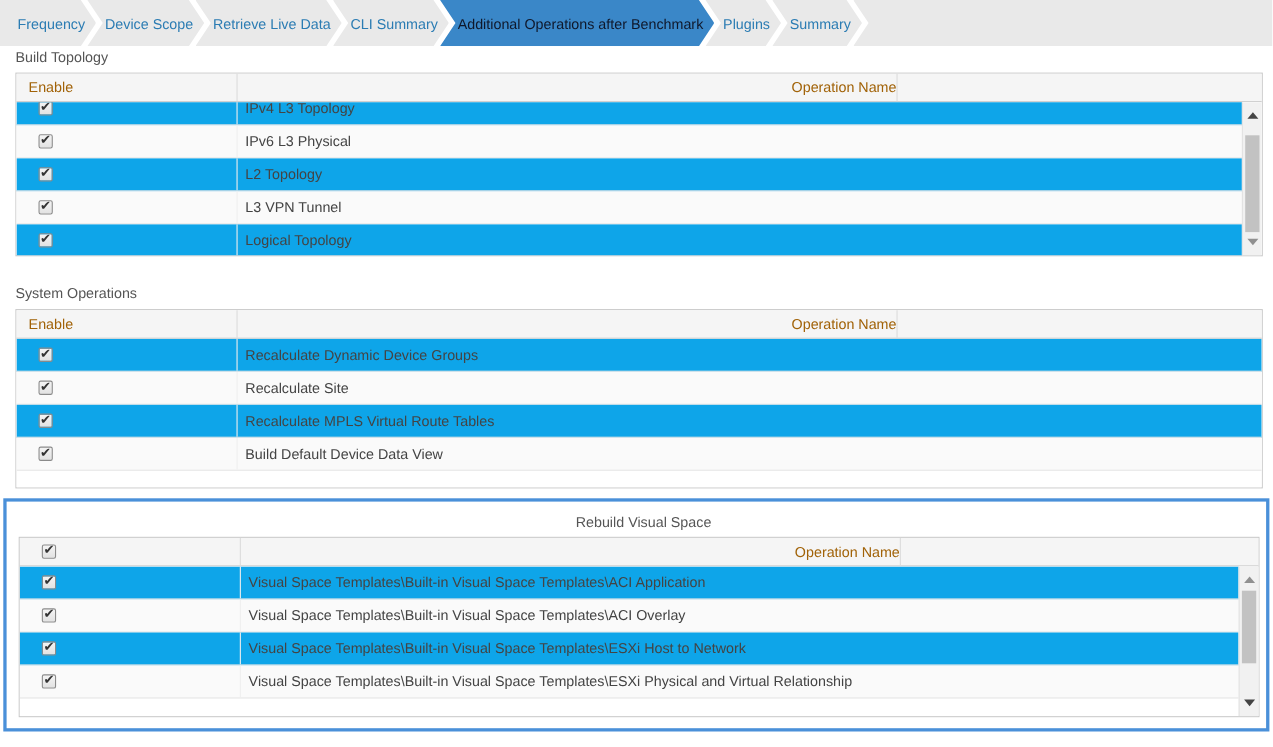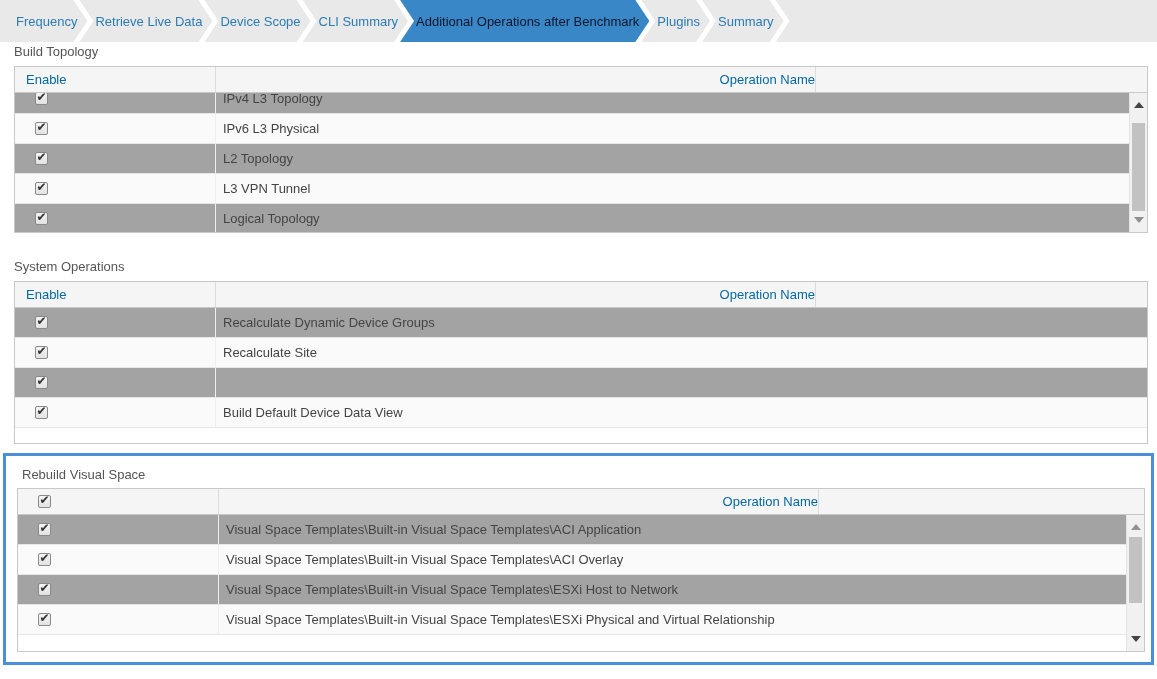--- a/index.html
+++ b/index.html
@@ -17,28 +17,28 @@
   .tab.active { background: #3a87c8; color: #0f172a; font-weight: 400; }
   .tab-filler { flex: 1 1 auto; background: #e9e9e9; height: 42px;
     clip-path: polygon(0 0, 100% 0, 100% 100%, 0 100%, 14px 50%); }
 
   
   .section-label { font-size: 13px; color: #555; margin: 14px 0 7px 14px; height: 15px; line-height: 15px; }
 
   
   .grid-table { margin: 0 9px 0 14px; border: 1px solid #c8c8c8; background: #fff; }
   .thead { display: flex; height: 26px; background: #f5f5f5; border-bottom: 1px solid #c8c8c8;
-    font-size: 13px; color: #0369a1; }
+    font-size: 13px; color: #a16207; }
   .th { line-height: 25px; }
   .th-enable { width: 201px; border-right: 1px solid #dcdcdc; padding-left: 11px; }
   .th-name { width: 600px; border-right: 1px solid #dcdcdc; padding-left: 7px; text-align: right; }
   .th-rest { flex: 1; }
   .tbody { position: relative; overflow: hidden; background: #fff; }
   .rows.has-scroll { margin-right: 18px; }
-  .row { display: flex; align-items: center; height: 30px; border-bottom: 1px solid #e6e6e6; background: #a3a3a3; }
+  .row { display: flex; align-items: center; height: 30px; border-bottom: 1px solid #e6e6e6; background: #0ea5e9; }
   .row:nth-child(even) { background: #fafafa; }
   .row.offset { margin-top: -9px; }
   .cell-enable { width: 201px; align-self: stretch; display: flex; align-items: center;
     border-right: 1px solid #efefef; }
   .cell-enable .checkbox { margin-left: 20px; }
   .cell-name { padding-left: 7px; font-size: 13px; color: #444; white-space: nowrap; }
 
   
   .checkbox { width: 13px; height: 13px; border: 1px solid #8a8a8a; border-radius: 2px;
     background: linear-gradient(#f4f4f4, #e2e2e2); display: inline-flex; align-items: center;
@@ -57,30 +57,30 @@
   .tri-down { border-top: 6px solid #444; }
   .tri.light-up { border-bottom-color: #909090; }
   .tri.light-down { border-top-color: #909090; }
   .sb-thumb { position: absolute; left: 2px; width: 13px; background: #c2c2c2; }
   .t1-thumb { top: 30px; height: 88px; }
   .t3-thumb { top: 22px; height: 66px; }
 
   
   .highlight-box { margin: 9px 3px 0 3px; border: 3px solid #4a90d9;
     padding: 5px 3px 10px 0; background: #fff; }
-  .highlight-box .section-label { margin: 6px 0 6px 16px; }
+  .highlight-box .section-label { margin: 6px 0 6px 16px; text-align: center; }
   .highlight-box .grid-table { margin: 0 3px 0 11px; }
 </style>
 </head>
 <body>
 
 <div class="tabbar">
   <div class="tab first">Frequency</div>
+  <div class="tab">Device Scope</div>
   <div class="tab">Retrieve Live Data</div>
-  <div class="tab">Device Scope</div>
   <div class="tab">CLI Summary</div>
   <div class="tab active">Additional Operations after Benchmark</div>
   <div class="tab">Plugins</div>
   <div class="tab">Summary</div>
   <div class="tab-filler"></div>
 </div>
 
 <div class="section-label">Build Topology</div>
 
 <div class="grid-table">
@@ -169,20 +169,21 @@
             </span>
         </div>
         <div class="cell-name">Recalculate Site</div>
       </div>
       <div class="row">
         <div class="cell-enable">
           <span class="checkbox">
               <span class="check"></span>
             </span>
         </div>
+        <div class="cell-name">Recalculate MPLS Virtual Route Tables</div>
       </div>
       <div class="row">
         <div class="cell-enable">
           <span class="checkbox">
               <span class="check"></span>
             </span>
         </div>
         <div class="cell-name">Build Default Device Data View</div>
       </div>
     </div>

